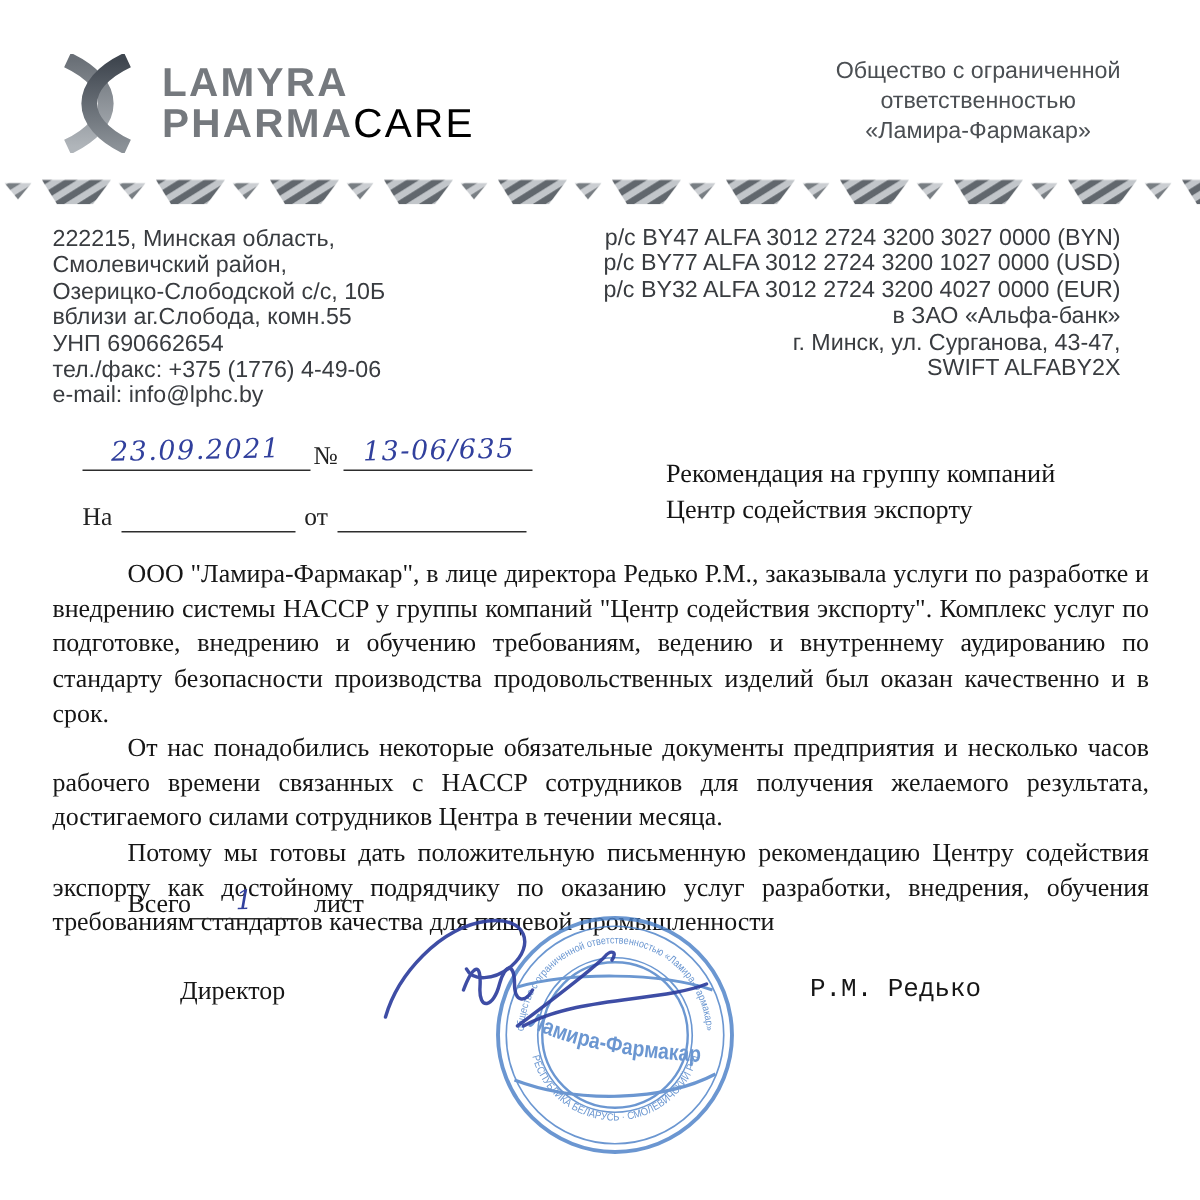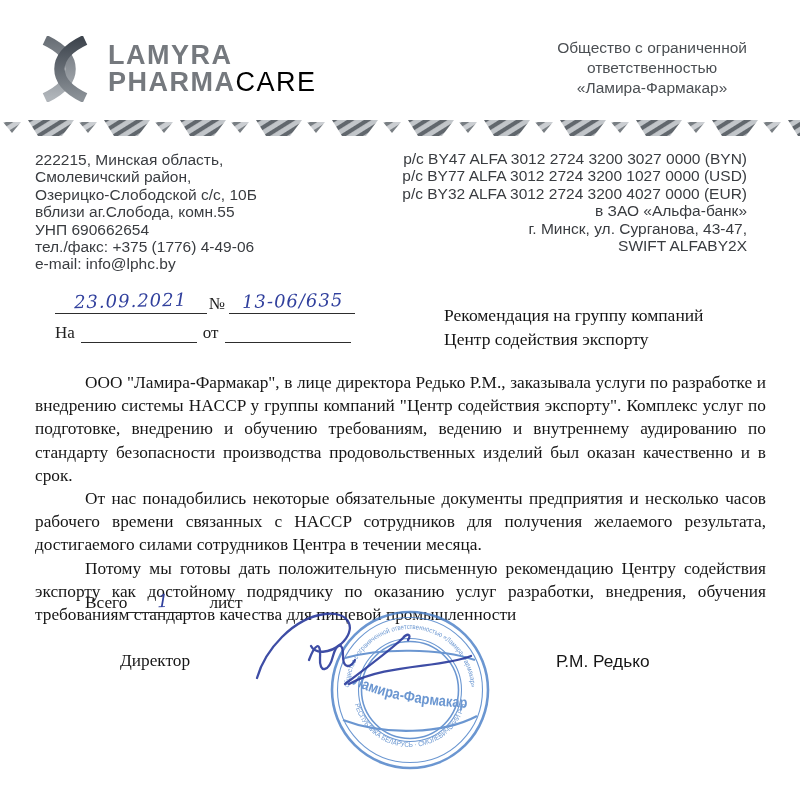--- a/index.html
+++ b/index.html
@@ -24,21 +24,21 @@
   .address-block {
     position:absolute; top:151px; left:35px;
     font-size:15.5px; line-height:17.4px; color:#393c40;
   }
   .bank-block {
     position:absolute; top:150px; right:53px; text-align:right;
     font-size:15.5px; line-height:17.4px; color:#393c40;
   }
   .ref-block { position:absolute; top:290px; left:55px; width:310px; color:#222; }
   .ref-line1 { display:flex; align-items:flex-end; }
-  .ref-line2 { display:flex; align-items:flex-end; margin-top:5px; font-family:"Liberation Serif", serif; font-size:17px; }
+  .ref-line2 { display:flex; align-items:flex-end; margin-top:17px; font-family:"Liberation Serif", serif; font-size:17px; }
   .u-line { display:inline-block; border-bottom:1.6px solid #2d2d2d; height:24px; text-align:center; }
   .u-date { width:152px; }
   .u-num  { width:126px; }
   .u-na   { width:116px; margin-left:6px; }
   .u-ot   { width:126px; margin-left:6px; }
   .no-sign { font-family:"Liberation Serif", serif; font-size:17px; margin:0 4px 0 2px; }
   .hand {
     font-family:"DejaVu Serif", serif; font-style:italic;
     color:#31409d; font-size:18px; letter-spacing:1px;
     display:inline-block; transform:rotate(-1.2deg);
@@ -58,21 +58,21 @@
   .body-text p { text-indent:50px; }
   
   .total-line {
     position:absolute; top:590px; left:85px; display:flex; align-items:flex-end;
     font-family:"Liberation Serif", serif; font-size:17.3px; color:#161616;
   }
   .u-total { width:72px; height:23px; }
   .total-after { margin-left:10px; }
   
   .director-label { position:absolute; top:651px; left:120px; font-family:"Liberation Serif", serif; font-size:17.3px; color:#161616; }
-  .director-name  { position:absolute; top:651px; left:556px; font-family:Liberation Sans, sans-serif; font-size:17.3px; color:#161616; }
+  .director-name  { position:absolute; top:651px; left:540px; font-family:Liberation Mono, monospace; font-size:17.3px; color:#161616; }
   .seal-area { position:absolute; top:596px; left:245px; width:260px; height:200px; }
   .stamp-text { font-family:"Liberation Sans", sans-serif; }
 </style>
 </head>
 <body>
 
 <div class="page">
 
   <div class="logo">
     <svg width="64" height="66" viewBox="0 0 64 66">

